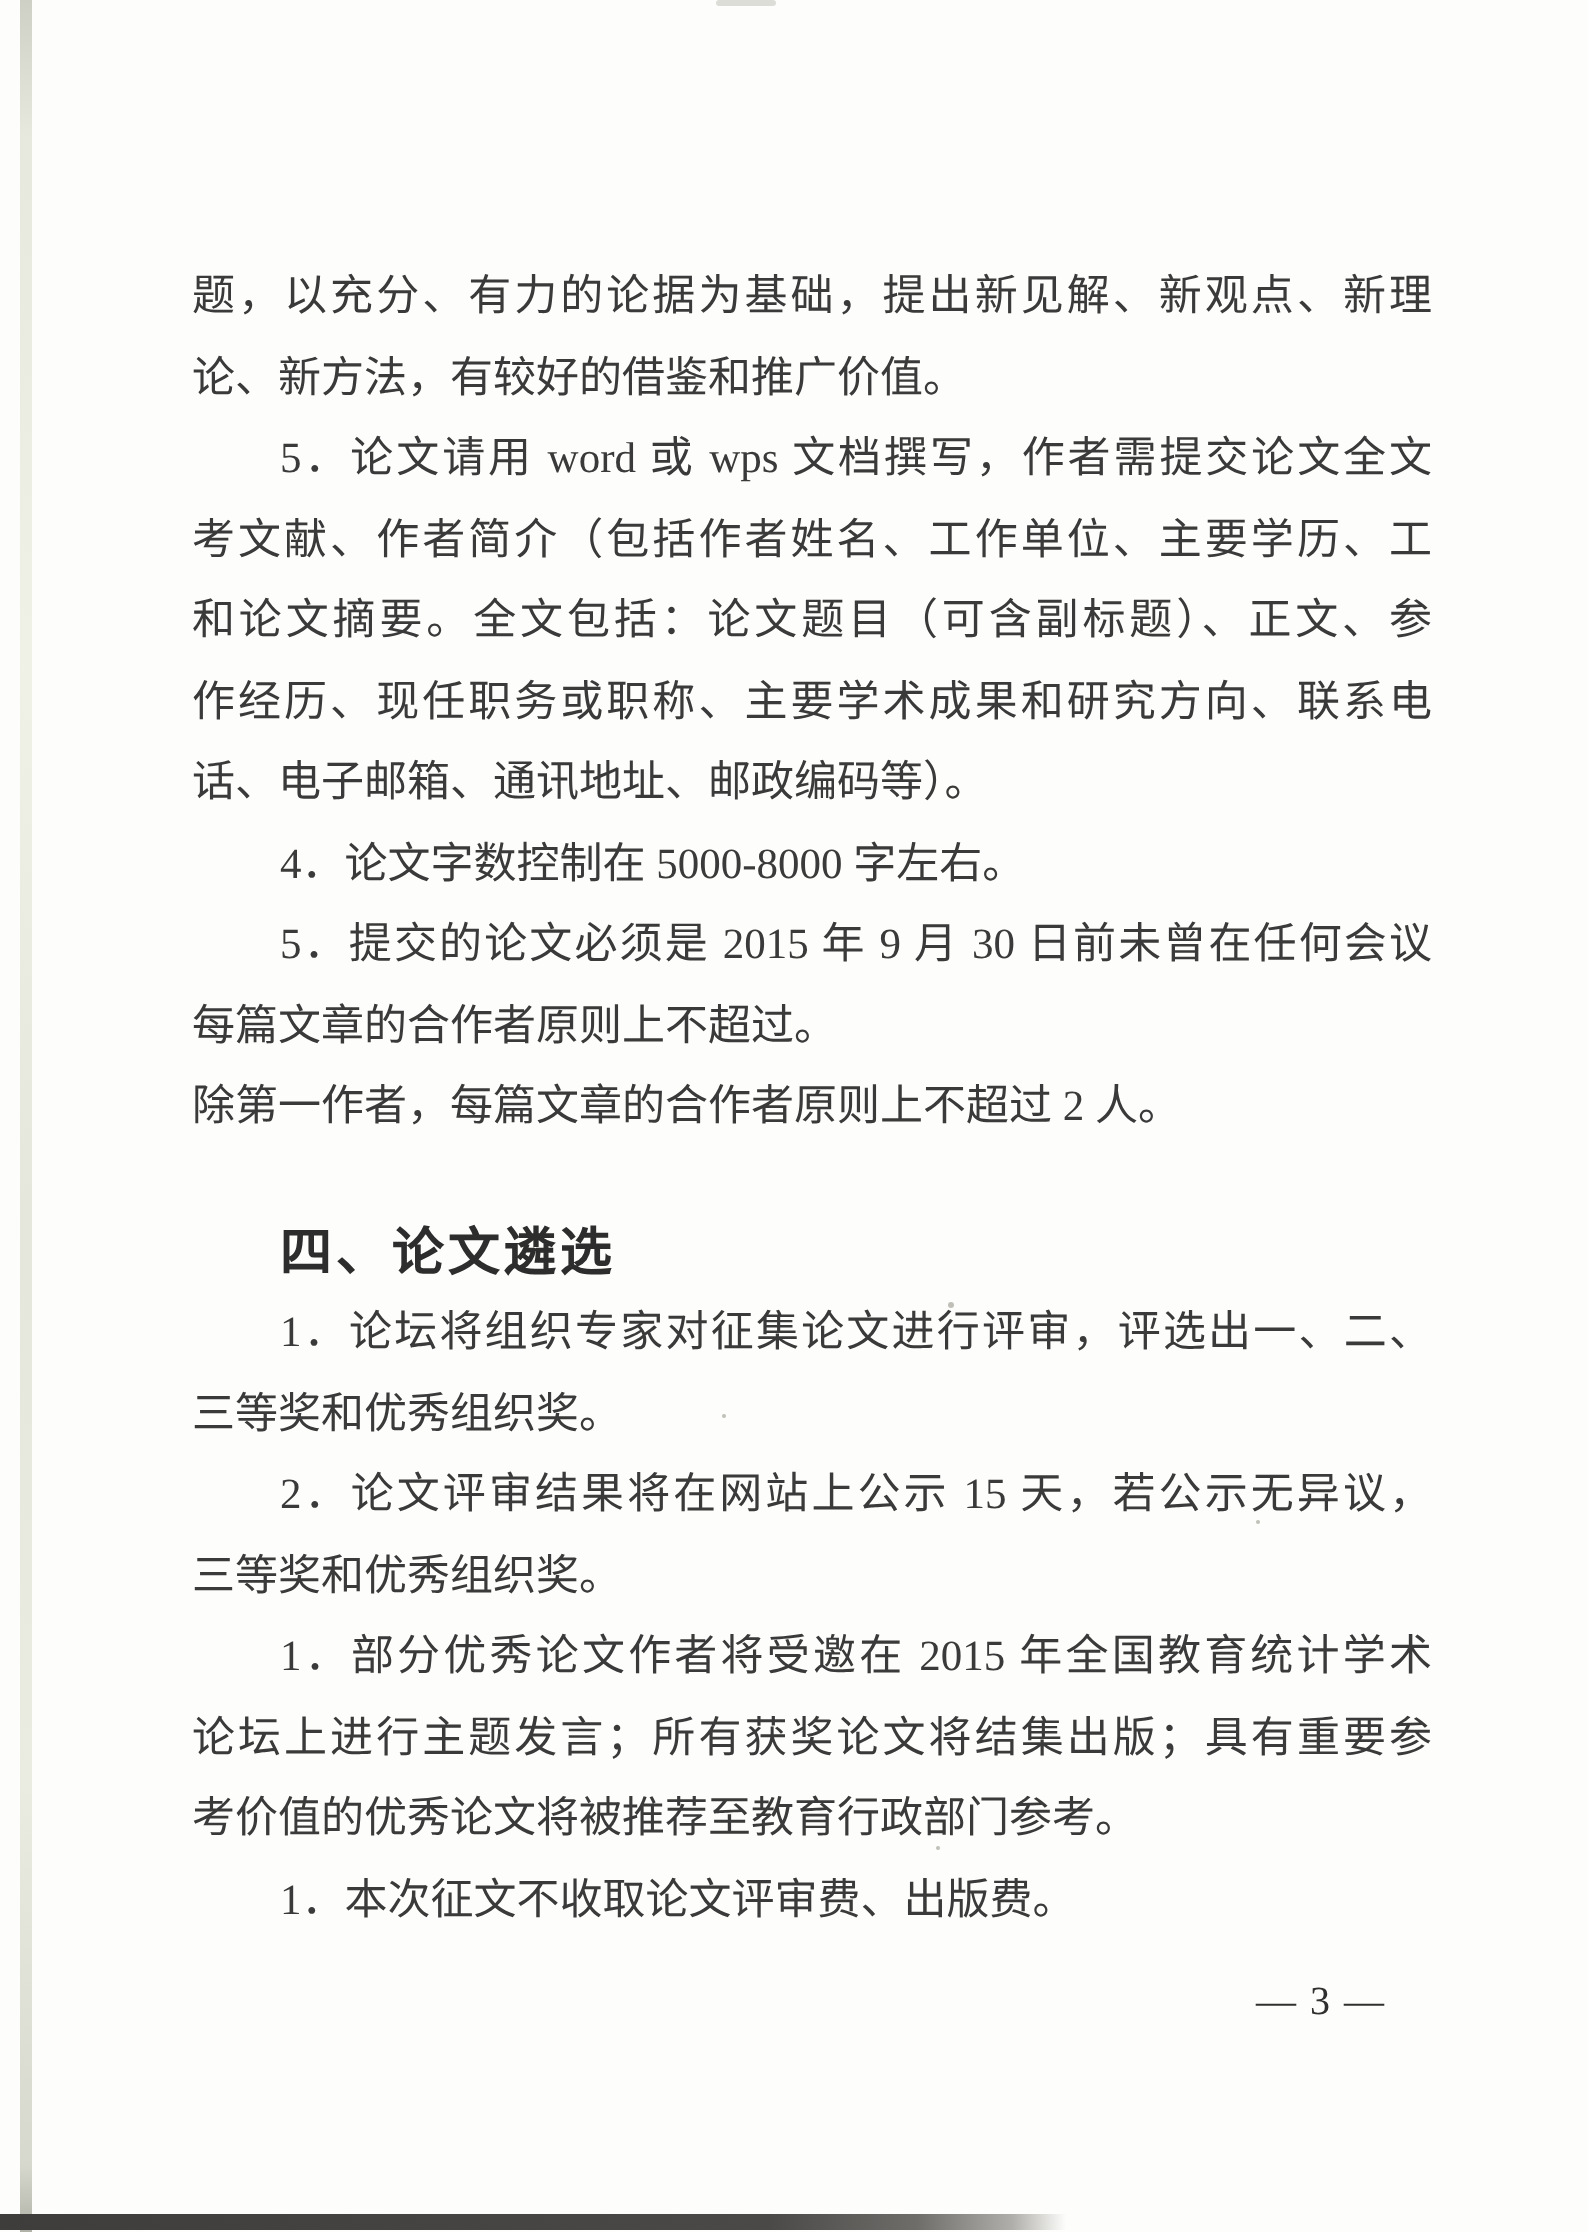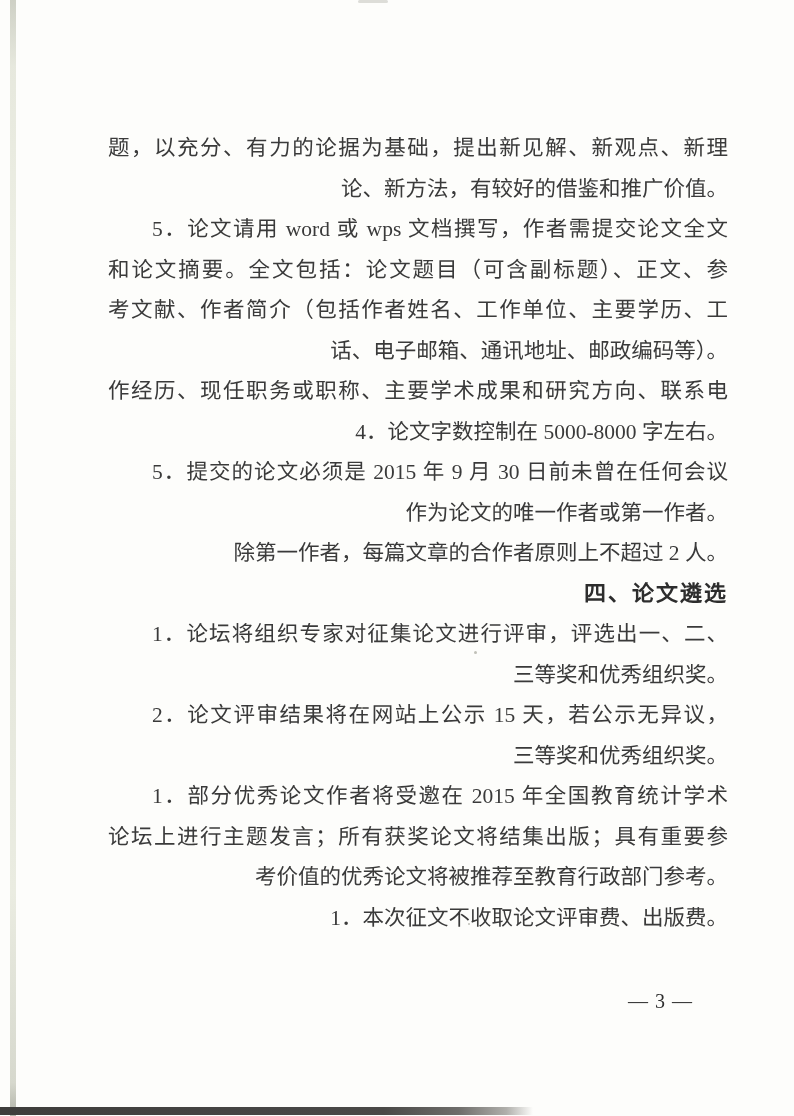--- a/index.html
+++ b/index.html
@@ -51,51 +51,52 @@
   .speck {
     position: absolute;
     width: 3px;
     height: 3px;
     border-radius: 50%;
     background: #b0b0a8;
     opacity: 0.8;
   }
   .content {
     position: absolute;
-    left: 108px;
+    left: 96px;
     top: 128px;
     width: 620px;
   }
   .line {
     height: 40.5px;
     line-height: 40.5px;
     font-size: 21.5px;
     color: #3a3a3a;
     white-space: nowrap;
     overflow: visible;
-    text-align: right;
+    text-align: left;
   }
   .line.justify {
     white-space: normal;
     text-align: justify;
     text-align-last: justify;
     text-justify: inter-character;
   }
   .line.indent {
     padding-left: 44px;
   }
   .line.indent.justify {
     padding-left: 44px;
   }
   .line.bold {
     font-family: "Liberation Sans", sans-serif;
     font-weight: 700;
-    font-size: 22px;
+    font-size: 26px;
     color: #2d2d2d;
     letter-spacing: 2px;
+    margin-top: 32px;
   }
   .footer-pagenum {
     position: absolute;
     left: 628px;
     top: 990px;
     font-size: 20px;
     color: #2f2f2f;
     letter-spacing: 1px;
     white-space: nowrap;
   }
@@ -105,27 +106,27 @@
 
 <div class="page">
 
   <div class="left-strip"></div>
   <div class="top-smudge"></div>
 
   <div class="content">
       <div class="line justify">题，以充分、有力的论据为基础，提出新见解、新观点、新理</div>
       <div class="line">论、新方法，有较好的借鉴和推广价值。</div>
       <div class="line indent justify">5．论文请用 word 或 wps 文档撰写，作者需提交论文全文</div>
+      <div class="line justify">考文献、作者简介（包括作者姓名、工作单位、主要学历、工</div>
       <div class="line justify">和论文摘要。全文包括：论文题目（可含副标题）、正文、参</div>
-      <div class="line justify">考文献、作者简介（包括作者姓名、工作单位、主要学历、工</div>
+      <div class="line justify">作经历、现任职务或职称、主要学术成果和研究方向、联系电</div>
       <div class="line">话、电子邮箱、通讯地址、邮政编码等）。</div>
-      <div class="line justify">作经历、现任职务或职称、主要学术成果和研究方向、联系电</div>
       <div class="line indent">4．论文字数控制在 5000-8000 字左右。</div>
       <div class="line indent justify">5．提交的论文必须是 2015 年 9 月 30 日前未曾在任何会议</div>
-      <div class="line">作为论文的唯一作者或第一作者。</div>
+      <div class="line">每篇文章的合作者原则上不超过。</div>
       <div class="line">除第一作者，每篇文章的合作者原则上不超过 2 人。</div>
       <div class="line indent bold">四、论文遴选</div>
       <div class="line indent justify">1．论坛将组织专家对征集论文进行评审，评选出一、二、</div>
       <div class="line">三等奖和优秀组织奖。</div>
       <div class="line indent justify">2．论文评审结果将在网站上公示 15 天，若公示无异议，</div>
       <div class="line">三等奖和优秀组织奖。</div>
       <div class="line indent justify">1．部分优秀论文作者将受邀在 2015 年全国教育统计学术</div>
       <div class="line justify">论坛上进行主题发言；所有获奖论文将结集出版；具有重要参</div>
       <div class="line">考价值的优秀论文将被推荐至教育行政部门参考。</div>
       <div class="line indent">1．本次征文不收取论文评审费、出版费。</div>

